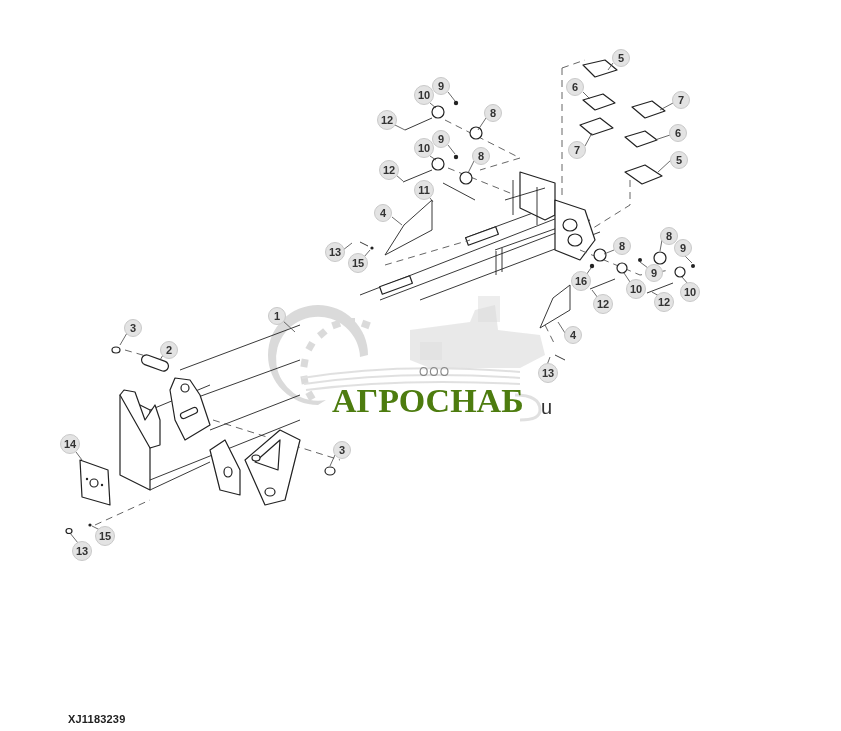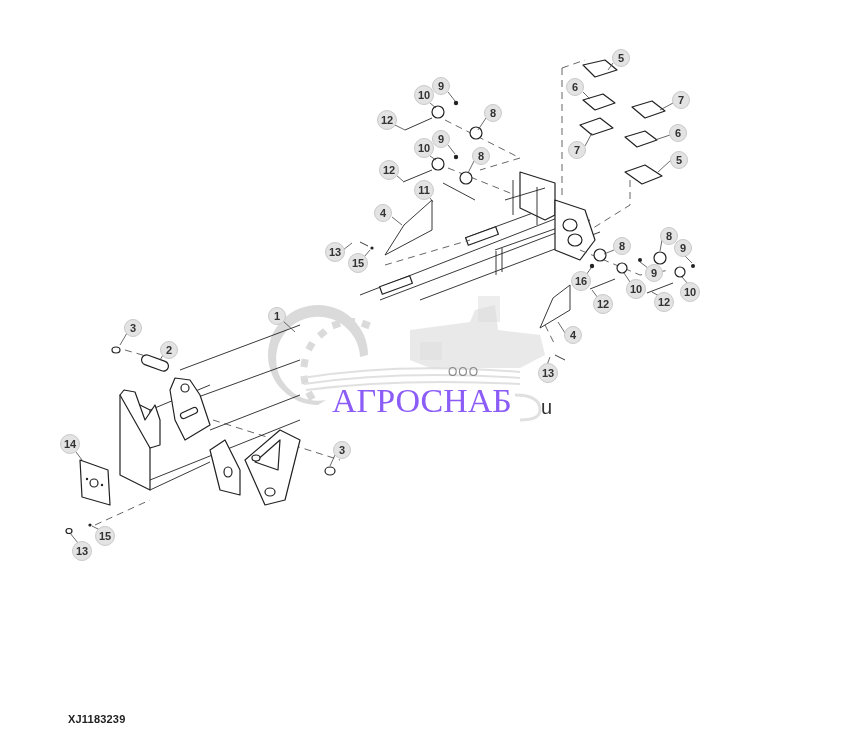--- a/index.html
+++ b/index.html
@@ -8,22 +8,22 @@
   .callout-circle{fill:#e3e3e3;stroke:#c9c9c9;stroke-width:1;}
   .callout-text{font-family:"Liberation Sans",sans-serif;font-size:11px;font-weight:bold;fill:#333;text-anchor:middle;dominant-baseline:central;}
   .leader{stroke:#444;stroke-width:0.8;fill:none;}
   .part{stroke:#222;stroke-width:1.2;fill:#fff;stroke-linejoin:round;}
   .part-thin{stroke:#222;stroke-width:0.9;fill:none;}
   .dash{stroke:#555;stroke-width:0.9;fill:none;stroke-dasharray:7 5;}
   .dot{fill:#222;}
   .wm{fill:#bdbdbd;}
   .wm-stroke{stroke:#c8c8c8;fill:none;}
   #figure-id{position:absolute;left:68px;top:713px;font-size:11px;font-weight:bold;color:#222;letter-spacing:0.2px;}
-  #watermark-text{position:absolute;left:332px;top:382px;font-family:"Liberation Serif",serif;font-size:34px;color:#8b5cf6;letter-spacing:0px;}
-  #watermark-ooo{position:absolute;left:419px;top:365px;font-family:"Liberation Sans",sans-serif;font-size:12px;color:#8a8a8a;letter-spacing:1px;margin-left:29px;}
+  #watermark-text{position:absolute;left:332px;top:382px;font-family:"Liberation Serif",serif;font-size:34px;color:#4d7c0f;letter-spacing:0px;font-weight:bold;}
+  #watermark-ooo{position:absolute;left:419px;top:365px;font-family:"Liberation Sans",sans-serif;font-size:12px;color:#8a8a8a;letter-spacing:1px;}
   #watermark-u{position:absolute;left:541px;top:396px;font-family:"Liberation Sans",sans-serif;font-size:20px;color:#333;}
 </style>
 </head>
 <body>
 
 <svg id="canvas" viewBox="0 0 841 731" xmlns="http://www.w3.org/2000/svg">
 
   <g opacity="0.55">
 
     <g>

